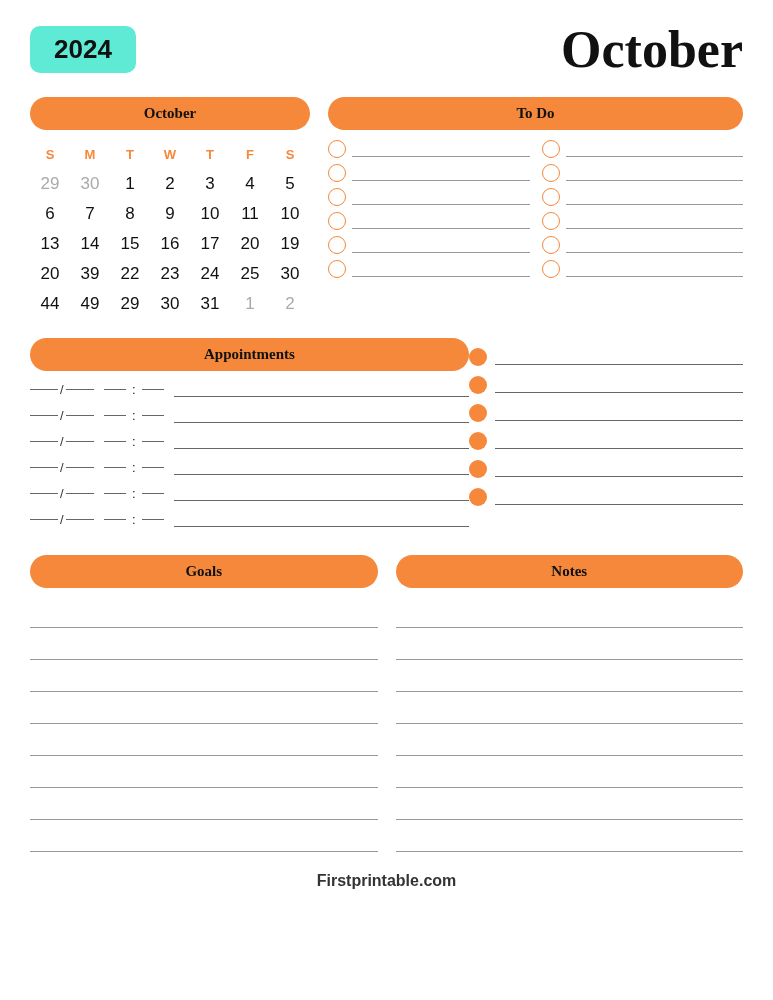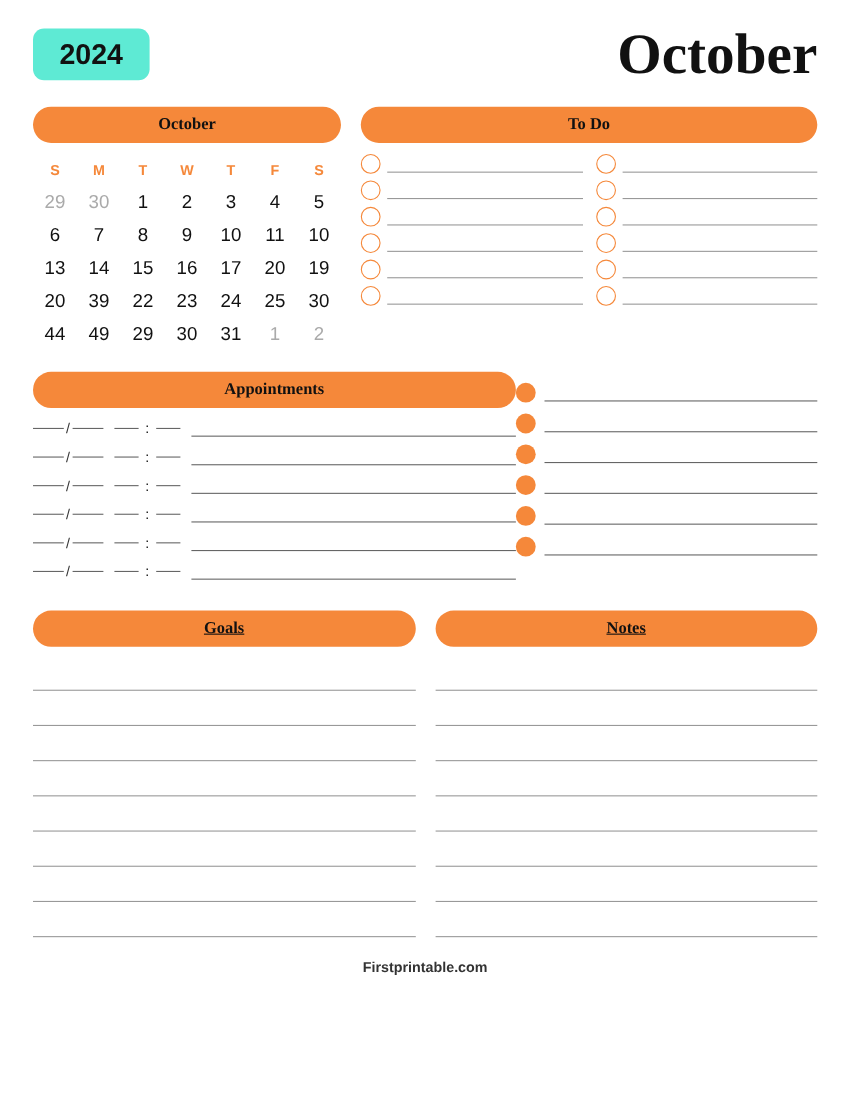--- a/index.html
+++ b/index.html
@@ -191,41 +191,40 @@
       flex: 1;
       border-bottom: 1px solid #666;
       height: 16px;
     }
 
     
     .bottom-row {
       display: flex;
       gap: 18px;
       margin-bottom: 16px;
-      text-decoration: underline;
     }
     .goals-section {
       flex: 1;
     }
     .notes-section {
       flex: 1;
     }
     .write-lines {
       margin-top: 12px;
     }
     .write-line {
       border-bottom: 1px solid #999;
       height: 28px;
       margin-bottom: 4px;
     }
 
     
     .footer {
       text-align: center;
-      font-size: 13px;
+      font-size: 16px;
       color: #333;
       margin-top: 8px;
     }
     .footer span {
       font-weight: bold;
     }
   </style>
 </head>
 <body>
 

